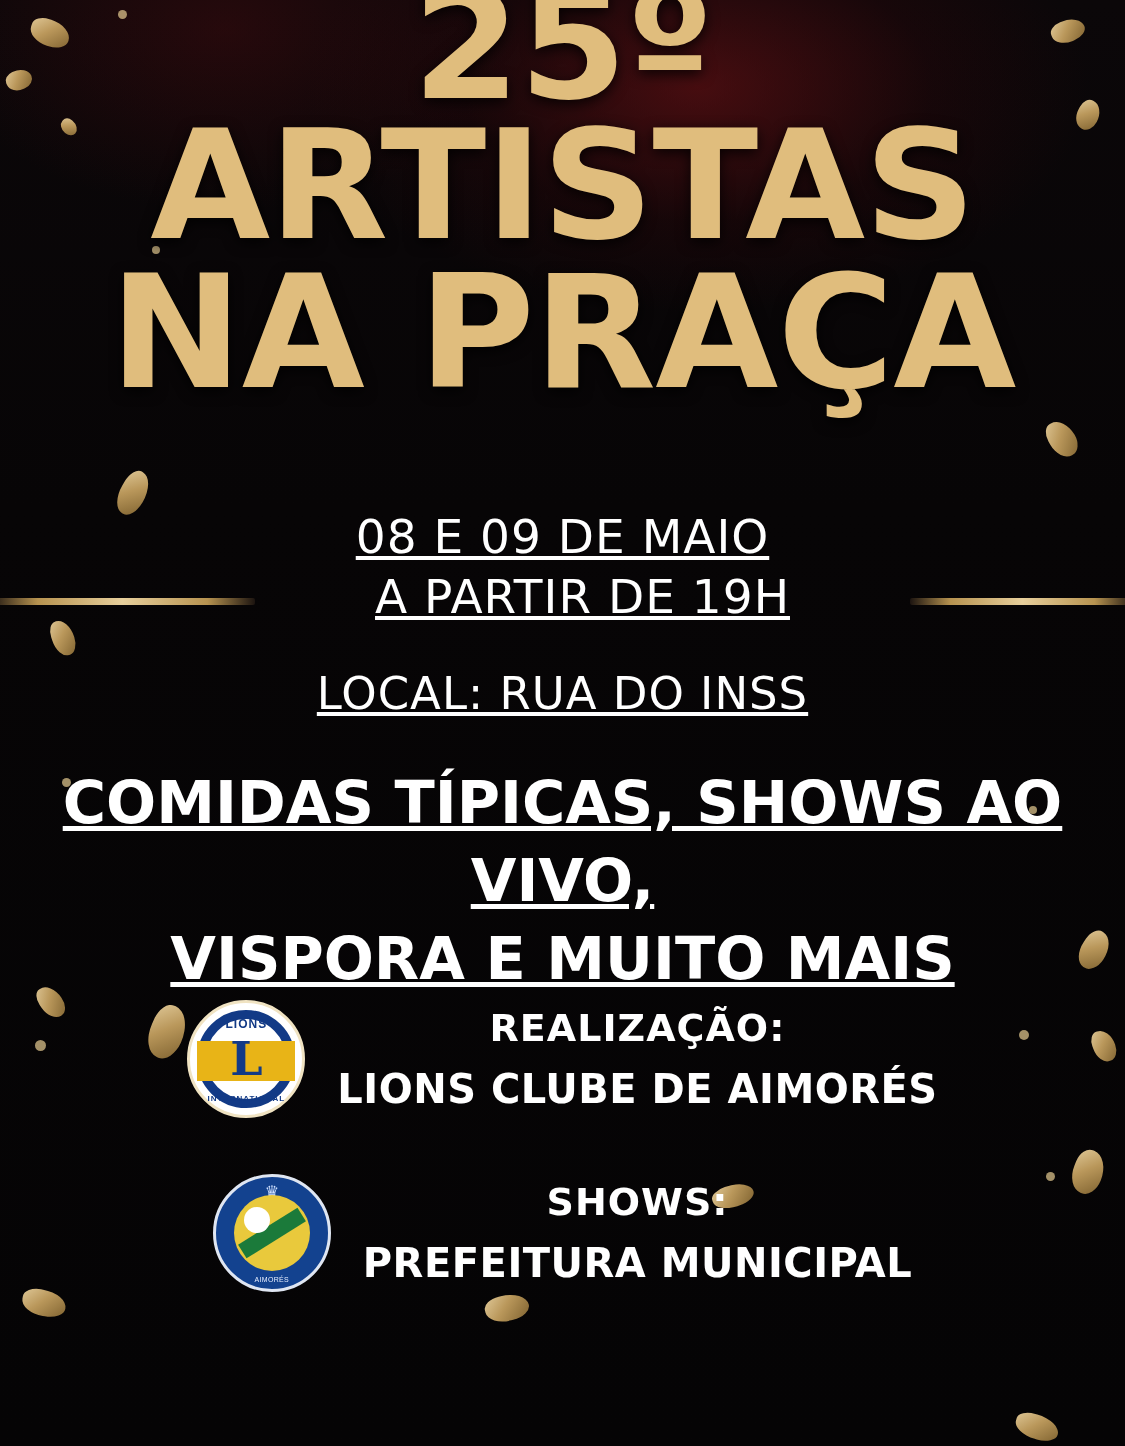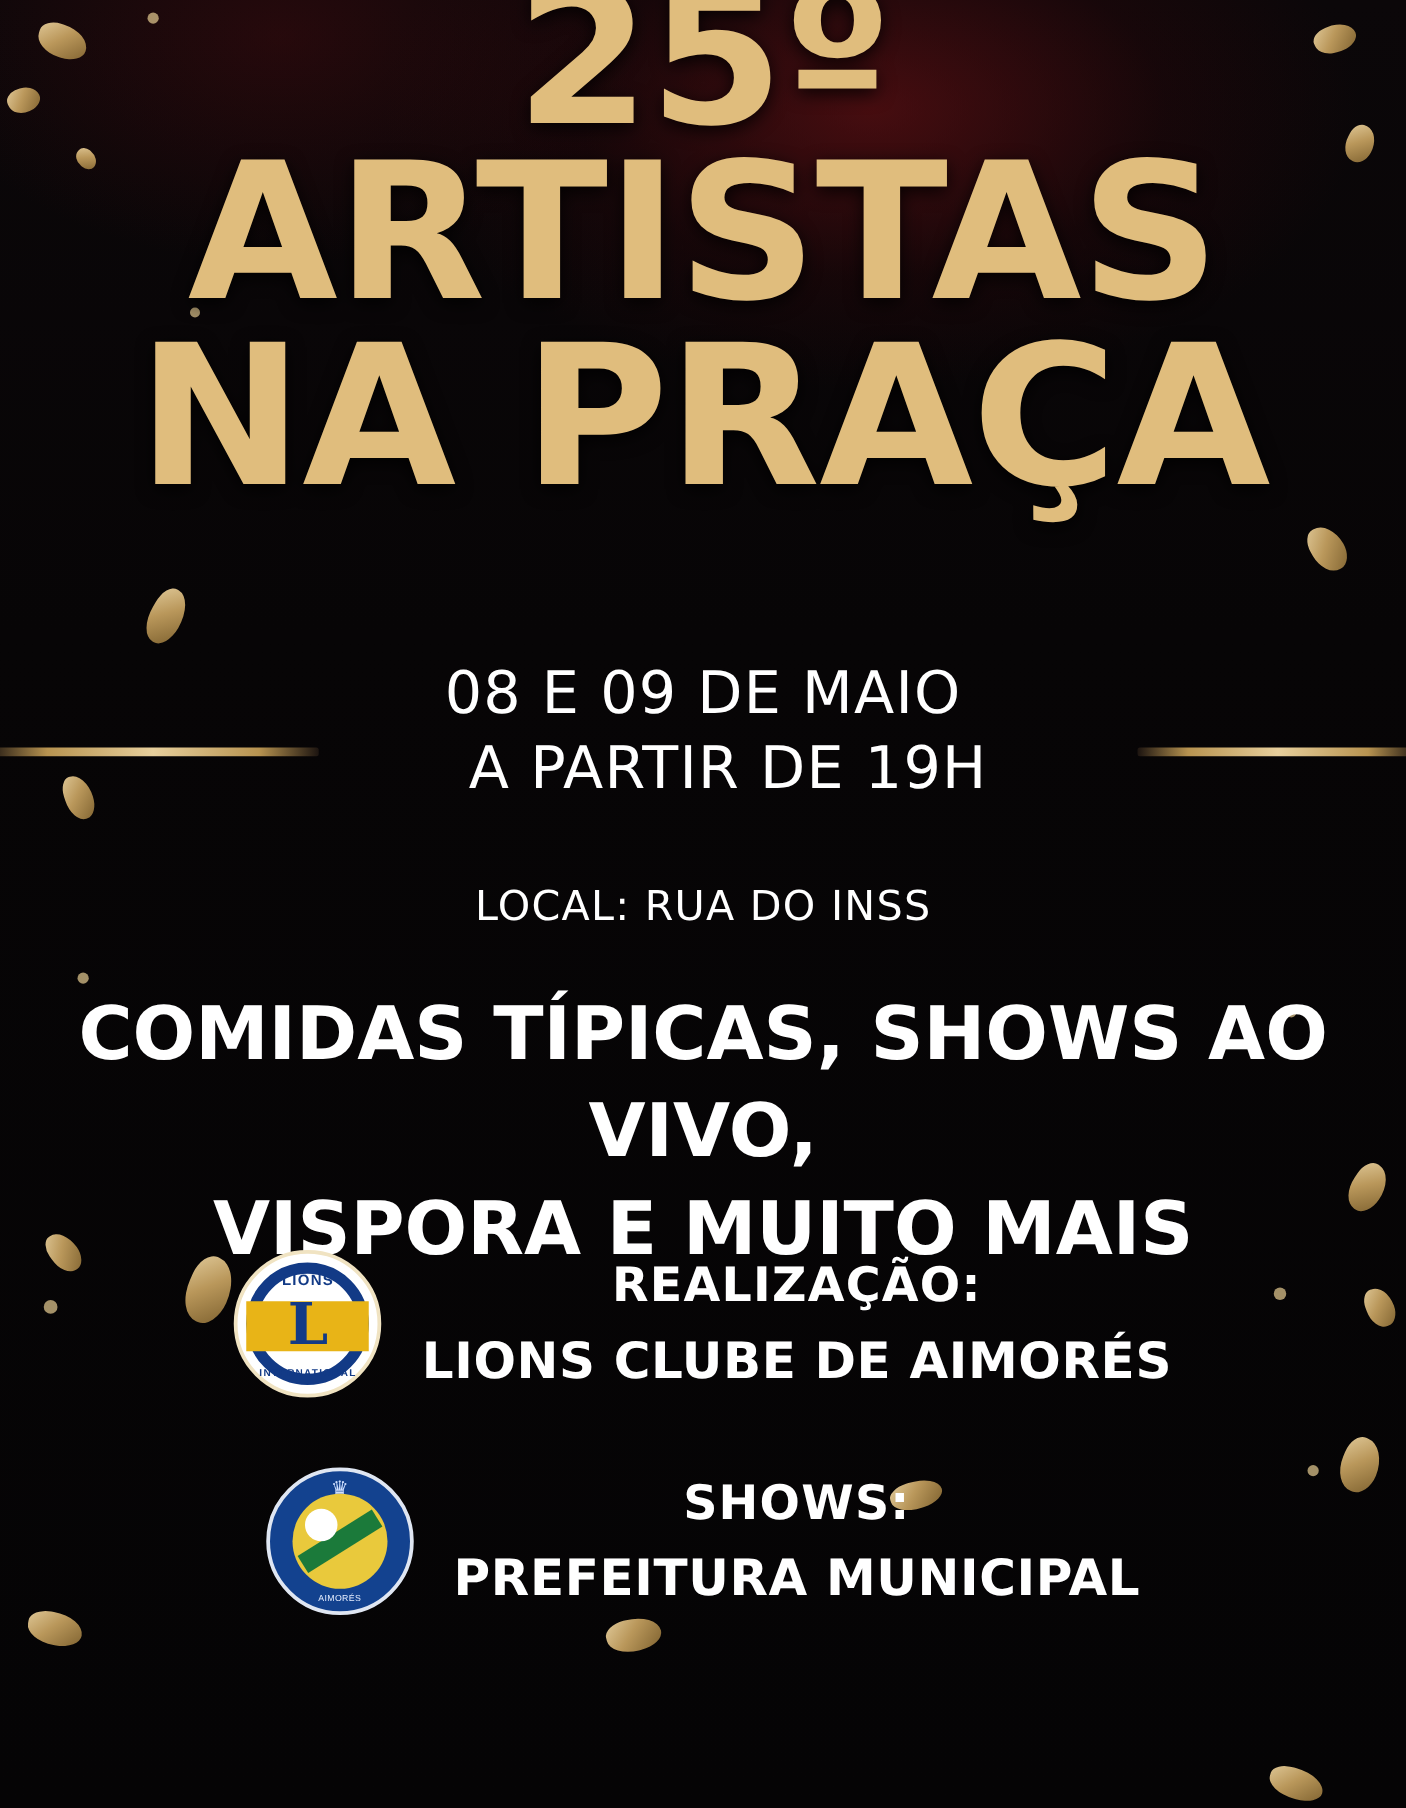--- a/index.html
+++ b/index.html
@@ -58,35 +58,36 @@
     transform:scaleX(1.02);
     text-shadow:0 4px 14px rgba(0,0,0,.85);
   }
   .headline .l1 { display:block; font-size:152px; }
   .headline .l2 { display:block; font-size:156px; margin-top:6px; }
 
   
   .info {
     position:absolute;
     left:0; right:0;
-    top:525px;
+    top:507px;
     text-align:center;
     color:#ffffff;
+    text-decoration:underline;
   }
   .when {
     font-size:47px;
     line-height:1.28;
     letter-spacing:1px;
     font-weight:400;
     font-family:"DejaVu Sans", sans-serif;
   }
   .when .w2 { display:block;padding-left:40px; }
   .place {
-    margin-top:60px;
-    font-size:33px;
+    margin-top:40px;
+    font-size:45px;
     letter-spacing:1px;
     font-family:"DejaVu Sans", sans-serif;
   }
   .attractions {
     margin-top:44px;
     font-size:59px;
     font-weight:bold;
     line-height:1.32;
     letter-spacing:0px;
     font-family:"DejaVu Sans", sans-serif;

